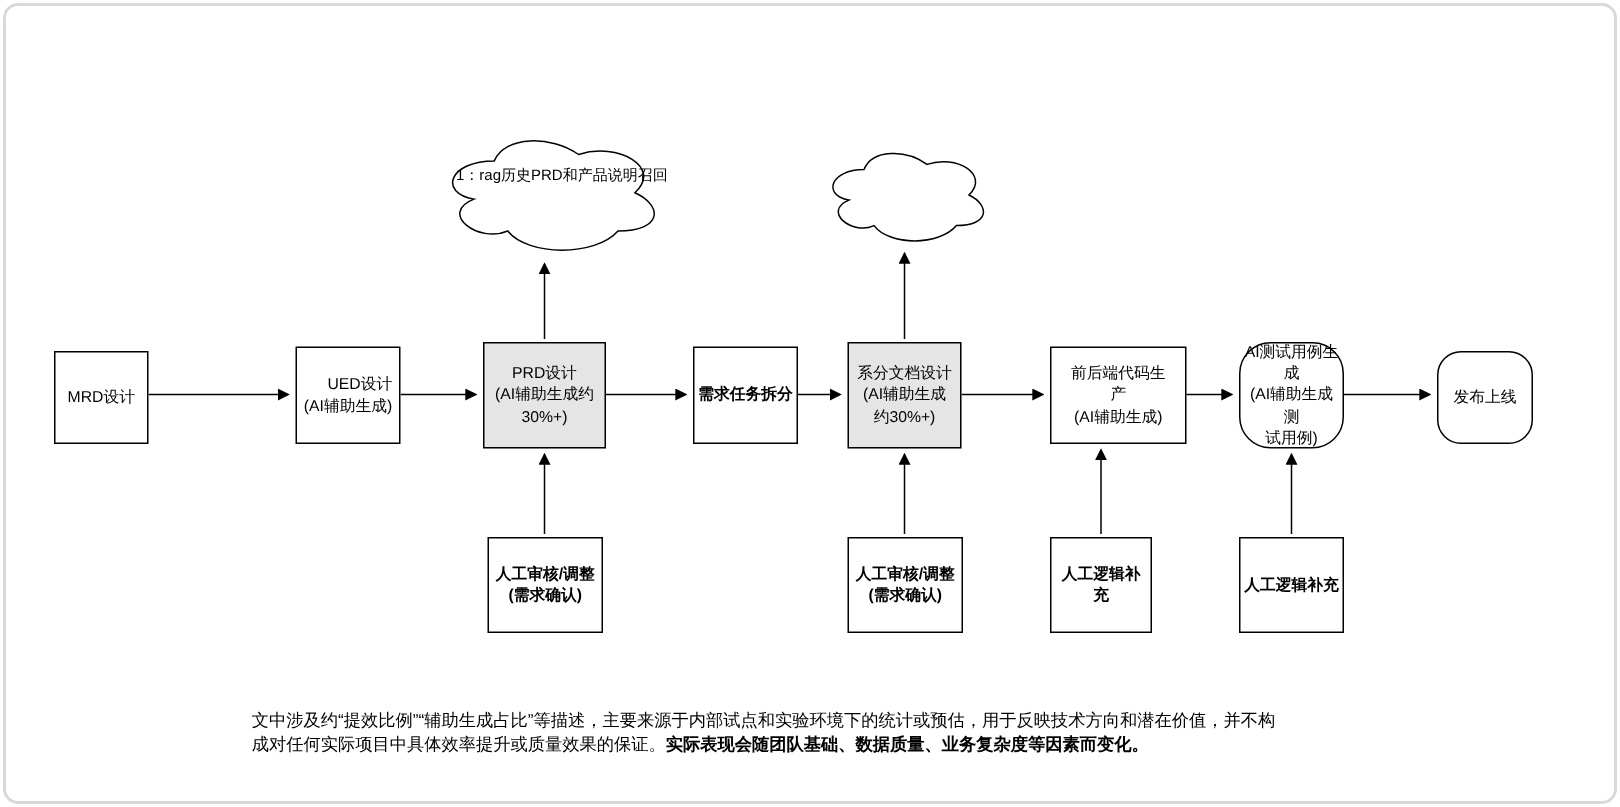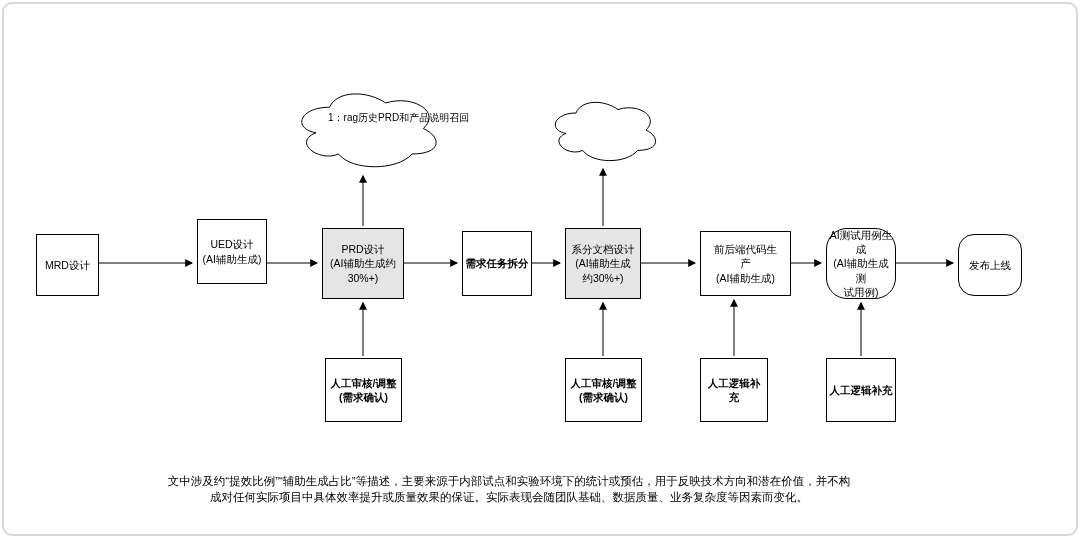--- a/index.html
+++ b/index.html
@@ -8,22 +8,22 @@
   .canvas { position:relative; width:1080px; height:538px; background:#fff; overflow:hidden; }
   .frame { position:absolute; inset:2px; border:2px solid #d9d9d9; border-radius:10px; pointer-events:none; }
   .layer { position:absolute; left:0; top:0; width:1080px; height:538px; }
   .node {
     position:absolute; border:1px solid #000; background:#fff;
     display:flex; align-items:center; justify-content:center;
     text-align:center; font-size:10.5px; line-height:1.35; padding:2px;
   }
   .node .lbl { white-space:pre-line; }
   .support { font-weight:bold; }
-  .cloud-text { position:absolute; font-size:10px; line-height:17px; white-space:nowrap;margin-left:24px; }
-  .disclaimer { position:absolute; left:509px; top:473px; transform:translateX(-50%); text-align:center; font-size:11.5px; line-height:16px; white-space:nowrap; }
+  .cloud-text { position:absolute; font-size:10px; line-height:17px; white-space:nowrap; }
+  .disclaimer { position:absolute; left:509px; top:473px; transform:translateX(-50%); text-align:left; font-size:11.5px; line-height:16px; white-space:nowrap; }
 </style>
 </head>
 <body>
 
 <div class="canvas">
 
   <svg class="layer" width="1080" height="538" viewBox="0 0 1080 538">
     <defs>
       <marker id="arrow" viewBox="0 0 10 10" refX="8.5" refY="5" markerWidth="8" markerHeight="8" orient="auto">
         <path d="M0,0 L10,5 L0,10 z" fill="#000"></path>
@@ -50,21 +50,21 @@
     <line x1="861" y1="356" x2="861" y2="303" stroke="#000" stroke-width="1" marker-end="url(#arrow)"></line>
   </svg>
 
   <div class="cloud-text" style="left:304px; top:109px;">
     <div>1：rag历史PRD和产品说明召回</div>
   </div>
 
   <div class="node" style="left:36px; top:234px; width:63px; height:62px;text-align:right;">
     <span class="lbl">MRD设计</span>
   </div>
-  <div class="node" style="left:197px; top:219px; width:70px; height:65px;">
+  <div class="node" style="left:197px; top:231px; width:70px; height:65px;text-align:right;">
     <span class="lbl">UED设计
 (AI辅助生成)</span>
   </div>
   <div class="node" style="left: 322px; top: 228px; width: 82px; height: 71px; background: #e5e5e5;">
     <span class="lbl">PRD设计
 (AI辅助生成约
 30%+)</span>
   </div>
   <div class="node" style="left:462px; top:231px; width:70px; height:65px;font-weight:bold;">
     <span class="lbl">需求任务拆分</span>
@@ -99,17 +99,17 @@
   </div>
   <div class="node support" style="left:700px; top:358px; width:68px; height:64px;">
     <span class="lbl">人工逻辑补充</span>
   </div>
   <div class="node support" style="left:826px; top:358px; width:70px; height:64px;">
     <span class="lbl">人工逻辑补充</span>
   </div>
 
   <div class="disclaimer">
     <div>文中涉及约“提效比例”“辅助生成占比”等描述，主要来源于内部试点和实验环境下的统计或预估，用于反映技术方向和潜在价值，并不构</div>
-    <div><span>成对任何实际项目中具体效率提升或质量效果的保证。</span><span style="font-weight:normal;">实际表现会随团队基础、数据质量、业务复杂度等因素而变化。</span></div>
+    <div><span>成对任何实际项目中具体效率提升或质量效果的保证。</span><span style="font-weight:bold;">实际表现会随团队基础、数据质量、业务复杂度等因素而变化。</span></div>
   </div>
 
   <div class="frame"></div>
 </div>
 
 </body></html>

